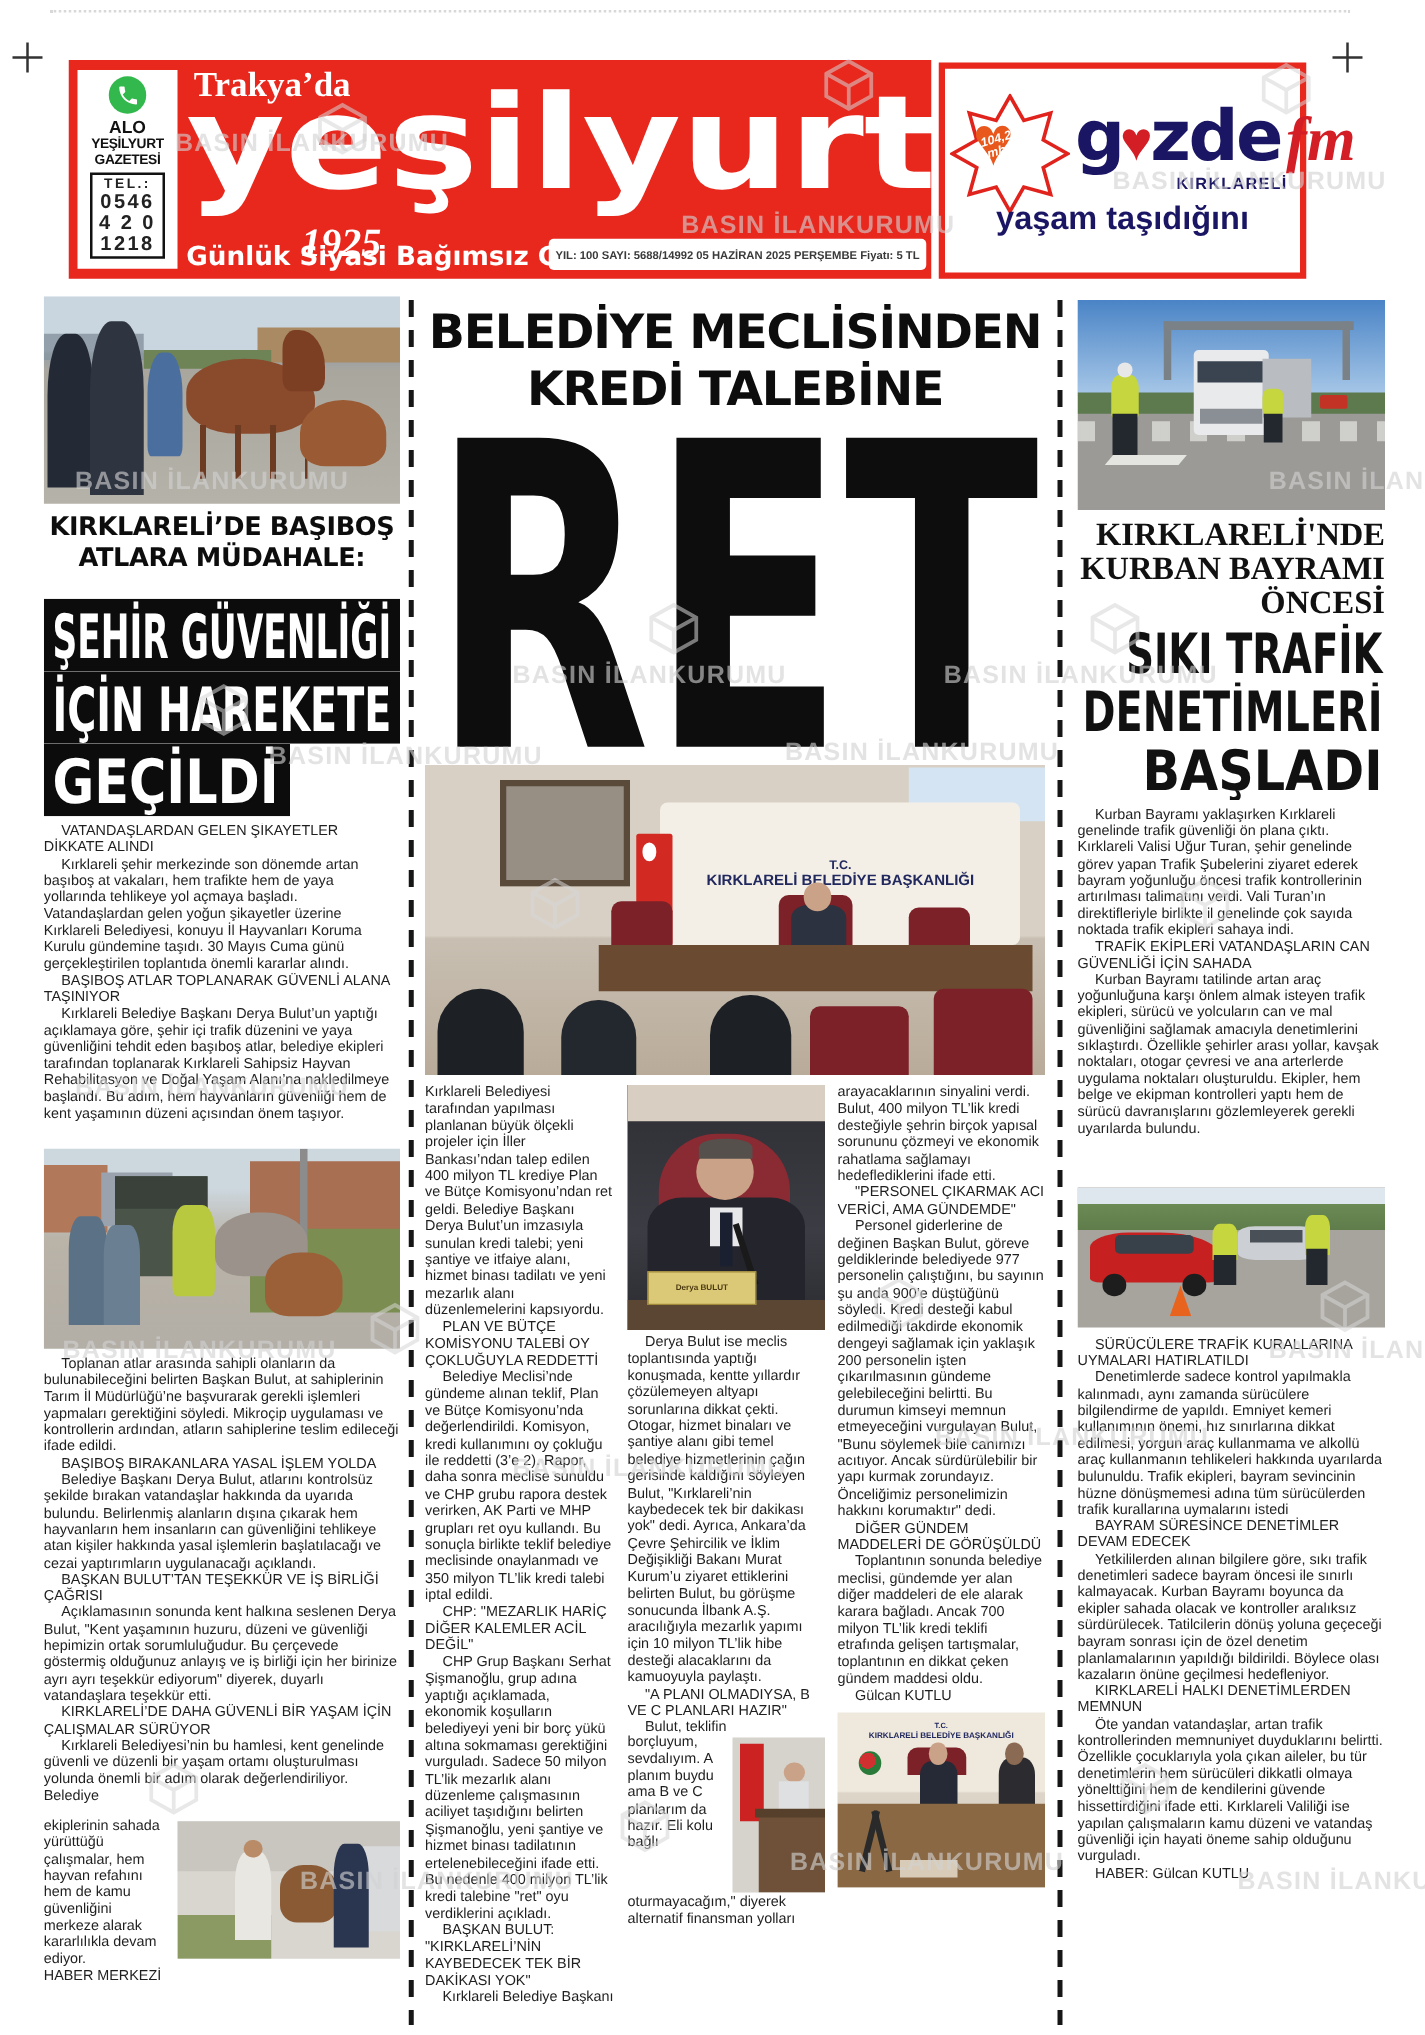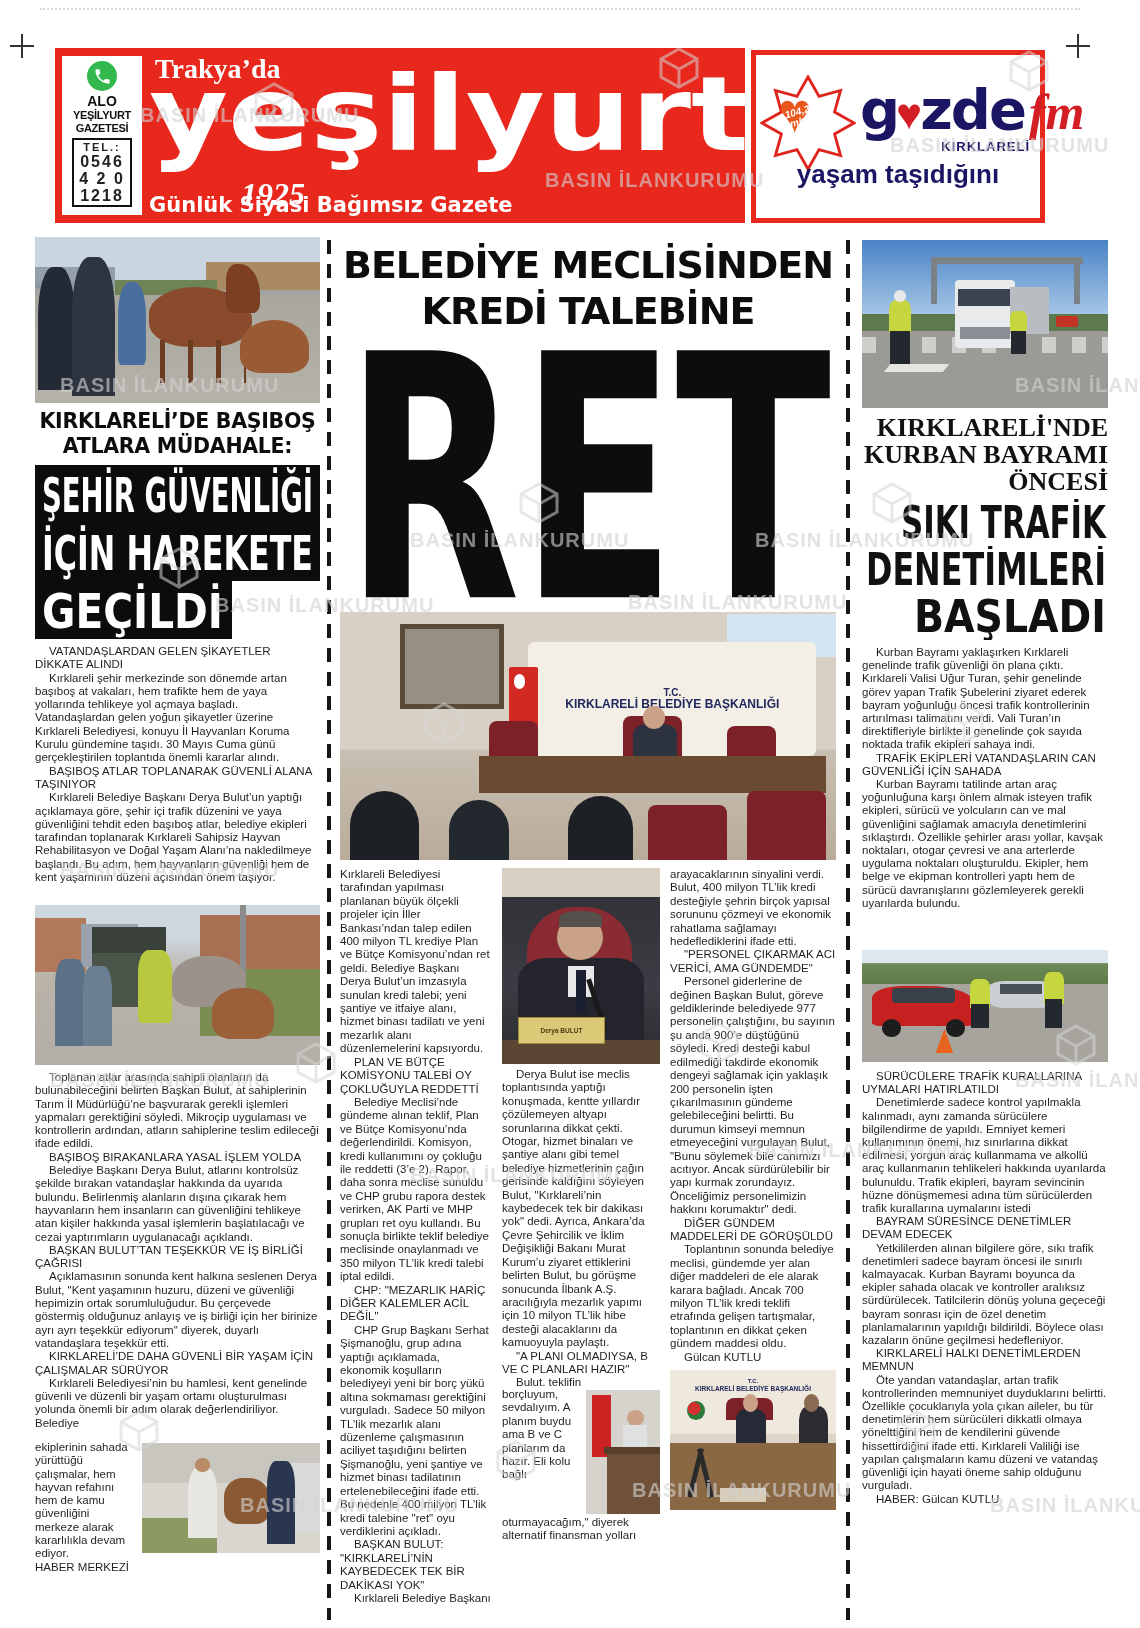--- a/index.html
+++ b/index.html
@@ -117,20 +117,21 @@
         <span class="teldigits" style="display:block">4 2 0</span>
         <span class="teldigits" style="display:block">1218</span>
       </span>
     </div>
     <div class="region">Trakya’da</div>
     <svg class="titlesvg" width="608" height="105" viewBox="0 0 608 105" preserveAspectRatio="none">
       <text x="304" y="84" text-anchor="middle" textLength="600" lengthAdjust="spacingAndGlyphs" font-family="DejaVu Sans, sans-serif" font-weight="bold" font-size="104" fill="#ffffff">yeşilyurt</text>
     </svg>
     <div class="year">1925</div>
     <div class="slogan">Günlük Siyasi Bağımsız Gazete</div>
+    <div class="issuepill">YIL: 100   SAYI: 5688/14992   05 HAZİRAN 2025 PERŞEMBE   Fiyatı: 5 TL</div>
   </div>
 
   <div class="adbox">
     <svg class="adstar" width="96" height="96" viewBox="0 0 100 100">
       <polygon points="98,50 77.7,61.5 83.9,83.9 61.5,77.7 50,98 38.5,77.7 16.1,83.9 22.3,61.5 2,50 22.3,38.5 16.1,16.1 38.5,22.3 50,2 61.5,22.3 83.9,16.1 77.7,38.5" fill="#ffffff" stroke="#e0231c" stroke-width="3"></polygon>
     </svg>
     <span class="adheart">♥</span>
     <span class="adfreq">
       <span>104,2</span><br>
       <span>mhz</span>
@@ -158,21 +159,21 @@
       <i style="left:29%;top:27%;width:10%;height:50%;background:#4a6e9e;border-radius:40% 40% 10% 10%"></i>
       <i style="left:40%;top:30%;width:36%;height:36%;background:#8a4a2c;border-radius:45% 55% 40% 40%"></i>
       <i style="left:67%;top:16%;width:12%;height:30%;background:#7c3f24;border-radius:30% 60% 20% 20%"></i>
       <i style="left:44%;top:62%;width:30%;height:26%;background:repeating-linear-gradient(90deg,#6d3a22 0 5px,transparent 5px 28px)"></i>
       <i style="left:72%;top:50%;width:24%;height:32%;background:#9a5a33;border-radius:50% 50% 30% 30%"></i>
     </div>
     <div class="kicker">
       <span>KIRKLARELİ’DE BAŞIBOŞ</span><br>
       <span>ATLARA MÜDAHALE:</span>
     </div>
-    <div style="margin-top:6px">
+    <div style="margin-top:20px">
       <svg class="hsvg" width="285" height="58" viewBox="0 0 285 44" preserveAspectRatio="none">
         <rect x="0" y="0" width="285" height="44" fill="#0c0c0c"></rect>
         <text x="7" y="36" font-family="DejaVu Sans, sans-serif" font-weight="bold" font-size="37" fill="#ffffff" textLength="271" lengthAdjust="spacingAndGlyphs">ŞEHİR GÜVENLİĞİ</text>
       </svg>
       <svg class="hsvg" width="285" height="58" viewBox="0 0 285 44" preserveAspectRatio="none">
         <rect x="0" y="0" width="285" height="44" fill="#0c0c0c"></rect>
         <text x="7" y="36" font-family="DejaVu Sans, sans-serif" font-weight="bold" font-size="37" fill="#ffffff" textLength="271" lengthAdjust="spacingAndGlyphs">İÇİN HAREKETE</text>
       </svg>
       <svg class="hsvg" width="197" height="58" viewBox="0 0 197 44" preserveAspectRatio="none">
         <rect x="0" y="0" width="197" height="44" fill="#0c0c0c"></rect>

